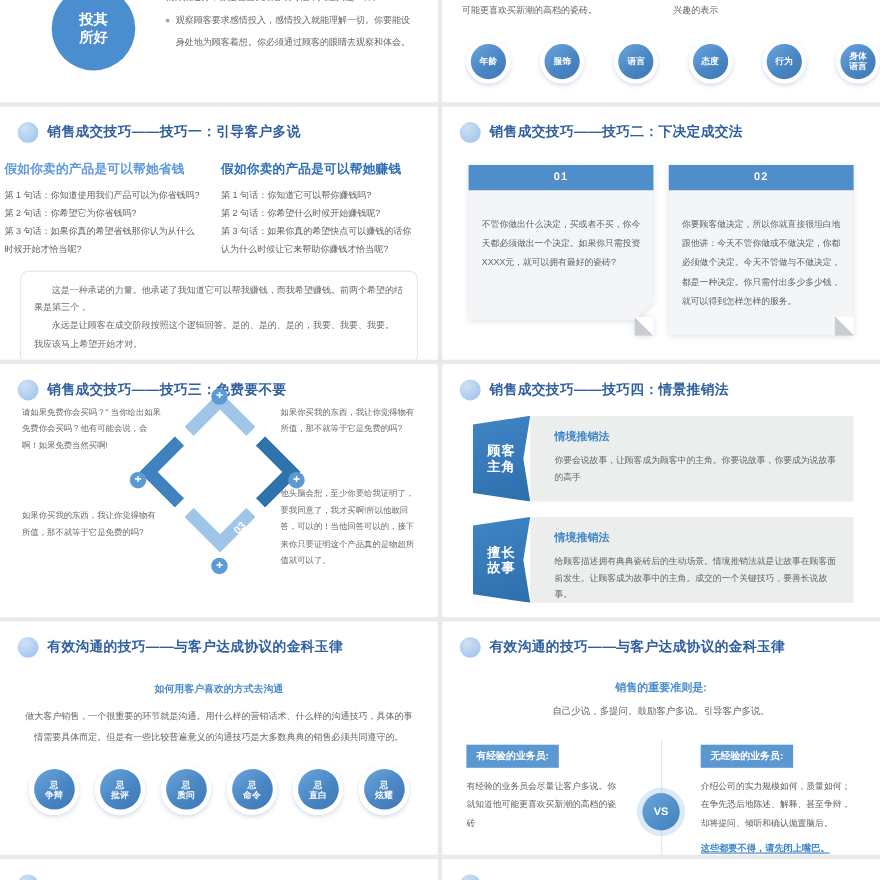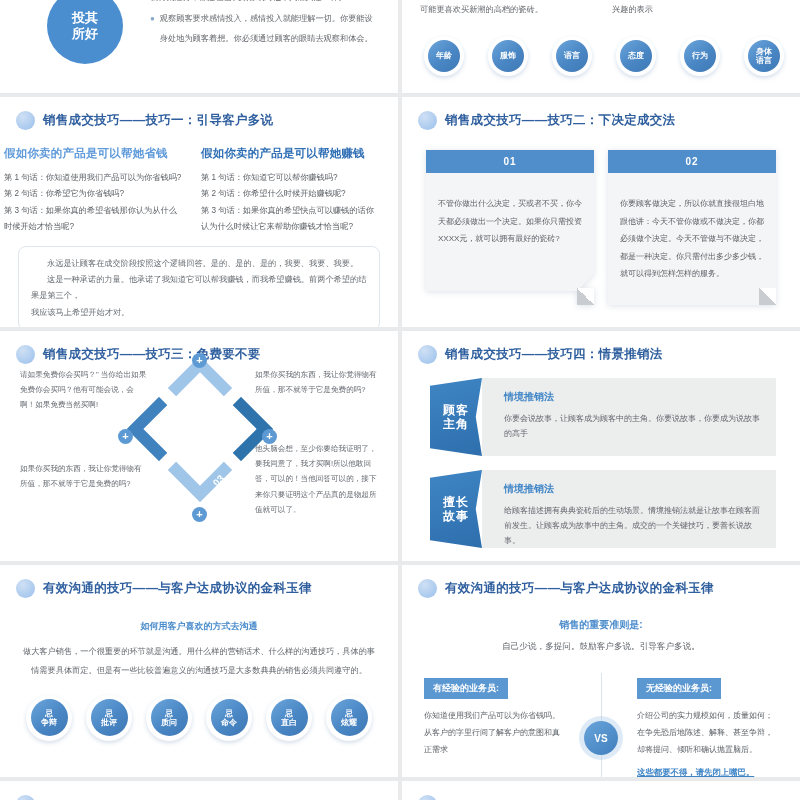--- a/index.html
+++ b/index.html
@@ -44,21 +44,21 @@
     line-height: 1.25;
   }
   .s1-body { position: absolute; left: 150px; top: -12px; right: 18px; }
   .s1-line { font-size: 8.2px; color: #63676c; line-height: 2.5; }
   .s1-bullet { display: flex; gap: 5px; }
   .s1-bullet .bd { color: #8aa8c9; font-size: 8px; line-height: 2.5; }
 
   
   .s2-cols { position: absolute; top: -14px; left: 18px; right: 18px; display: flex; gap: 22px; }
   .s2-col { flex: 1; font-size: 8.2px; color: #63676c; line-height: 2.0; }
-  .s2-circles { position: absolute; top: 36px; left: 22px; right: 16px; display: flex; justify-content: space-between; }
+  .s2-circles { position: absolute; top: 36px; left: 22px; right: 0; display: flex; justify-content: space-between; }
   .cbadge {
     width: 40px; height: 40px; border-radius: 50%;
     background: #ffffff;
     box-shadow: 0 2px 4px rgba(70,110,160,.22);
     display: flex; align-items: center; justify-content: center;
     flex: none;
   }
   .cbadge i {
     width: 32px; height: 32px; border-radius: 50%;
     background: linear-gradient(140deg, #6ba5db 0%, #4986c4 55%, #3f79b5 100%);
@@ -255,22 +255,22 @@
         <div class="s3-item">第 3 句话：如果你真的希望省钱那你认为从什么时候开始才恰当呢?</div>
       </div>
       <div class="s3-col">
         <div class="s3-h dark">假如你卖的产品是可以帮她赚钱</div>
         <div class="s3-item">第 1 句话：你知道它可以帮你赚钱吗?</div>
         <div class="s3-item">第 2 句话：你希望什么时候开始赚钱呢?</div>
         <div class="s3-item">第 3 句话：如果你真的希望快点可以赚钱的话你认为什么时候让它来帮助你赚钱才恰当呢?</div>
       </div>
     </div>
     <div class="s3-note">
+      <p>这是一种承诺的力量。他承诺了我知道它可以帮我赚钱，而我希望赚钱。前两个希望的结果是第三个，</p>
       <p>永远是让顾客在成交阶段按照这个逻辑回答。是的、是的、是的，我要、我要、我要。</p>
-      <p>这是一种承诺的力量。他承诺了我知道它可以帮我赚钱，而我希望赚钱。前两个希望的结果是第三个，</p>
       <p class="noind">我应该马上希望开始才对。</p>
     </div>
   </div>
 
   <div class="slide s4">
     <div class="hd">
       <div class="hd-dot"></div>
       <div class="hd-txt">销售成交技巧——技巧二：下决定成交法</div>
     </div>
     <div class="s4-cards">
@@ -391,21 +391,21 @@
   <div class="slide s8">
     <div class="hd">
       <div class="hd-dot"></div>
       <div class="hd-txt">有效沟通的技巧——与客户达成协议的金科玉律</div>
     </div>
     <div class="s8-h">销售的重要准则是:</div>
     <div class="s8-sub">自己少说，多提问。鼓励客户多说。引导客户多说。</div>
     <div class="s8-cmp">
       <div class="s8-side left">
         <div class="s8-tag">有经验的业务员:</div>
-        <div class="s8-body">你知道使用我们产品可以为你省钱吗。从客户的字里行间了解客户的意图和真正需求</div>
+        <div class="s8-body">有经验的业务员会尽量让客户多说。你就知道他可能更喜欢买新潮的高档的瓷砖</div>
       </div>
       <div class="s8-div"></div>
       <div class="s8-vs">VS</div>
       <div class="s8-side right">
         <div class="s8-tag">无经验的业务员:</div>
         <div class="s8-body">介绍公司的实力规模如何，质量如何；在争先恐后地陈述、解释、甚至争辩，却将提问、倾听和确认抛置脑后。</div>
         <div class="s8-warn">这些都要不得，请先闭上嘴巴。</div>
       </div>
     </div>
   </div>

